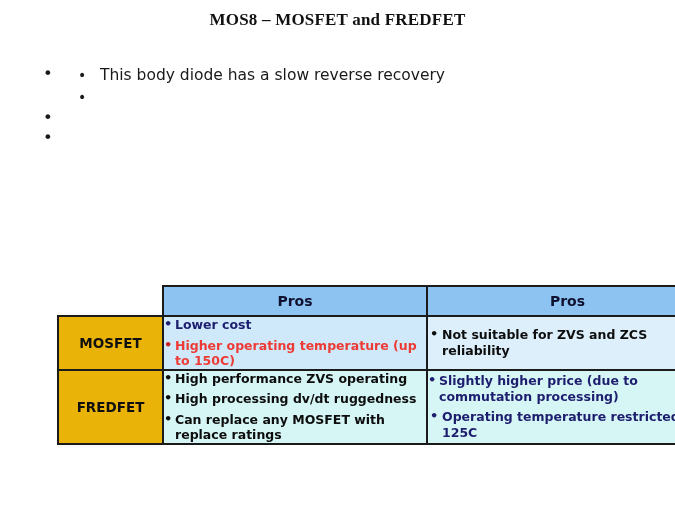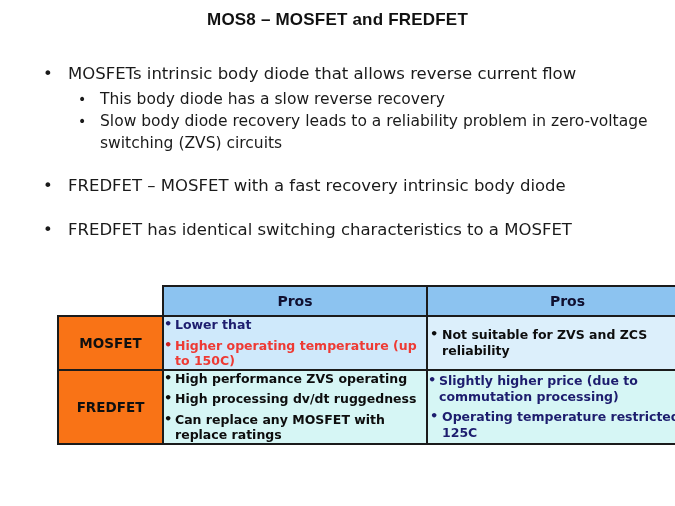--- a/index.html
+++ b/index.html
@@ -15,21 +15,21 @@
     position: relative;
   }
 
   
   .slide-title {
     position: absolute;
     top: 10px;
     left: 0;
     width: 675px;
     text-align: center;
-    font-family: Liberation Sans, sans-serif;
+    font-family: Liberation Serif, serif;
     font-weight: bold;
     font-size: 17px;
     color: #111111;
     letter-spacing: 0.2px;
   }
 
   
   .body-block {
     position: absolute;
     top: 62px;
@@ -101,21 +101,21 @@
     background: #8CC3F0;
     text-align: center;
     font-weight: bold;
     font-size: 14px;
     color: #101030;
     height: 28px;
     font-family: "DejaVu Sans", "Liberation Sans", sans-serif;
   }
 
   .rowlabel-cell {
-    background: #f97316;
+    background: #eab308;
     text-align: center;
     font-weight: bold;
     font-size: 13.5px;
     color: #101010;
     font-family: "DejaVu Sans", "Liberation Sans", sans-serif;
   }
 
   .cell-body {
     padding: 7px 8px 7px 7px;
     font-size: 12.5px;
@@ -159,47 +159,43 @@
 </style>
 </head>
 <body>
 
 <div class="slide-title">MOS8 – MOSFET and FREDFET</div>
 
 <div class="body-block">
 
   <div class="bullet-l1">
     <span class="dot">•</span>
-    <span>MOSFETs intrinsic body diode that allows reverse current flow</span>
   </div>
 
   <div class="gap-sm"></div>
 
   <div class="bullet-l2">
     <span class="dot">•</span>
     <span>This body diode has a slow reverse  recovery</span>
   </div>
 
   <div class="bullet-l2">
     <span class="dot">•</span>
-    <span>Slow body diode recovery leads to a reliability problem in zero-voltage switching (ZVS) circuits</span>
   </div>
 
   <div class="gap-md"></div>
 
   <div class="bullet-l1">
     <span class="dot">•</span>
-    <span>FREDFET – MOSFET with a fast recovery  intrinsic body diode</span>
   </div>
 
   <div class="gap-md"></div>
 
   <div class="bullet-l1">
     <span class="dot">•</span>
-    <span>FREDFET has identical switching characteristics to a MOSFET</span>
   </div>
 
 </div>
 
 <table class="cmp-table">
   <colgroup>
     <col class="col-label">
       <col class="col-pros">
       <col class="col-cons">
   </colgroup>
@@ -210,21 +206,21 @@
       <td class="hdr-cell">Pros</td>
       <td class="hdr-cell">Pros</td>
     </tr>
 
     <tr>
       <td class="rowlabel-cell">MOSFET</td>
       <td class="cell-body bg-mos-pros">
         <ul>
           <li class="t-navy">
             <span class="li-dot">•</span>
-            <span>Lower that</span>
+            <span>Lower cost</span>
           </li>
           <li class="t-red">
             <span class="li-dot">•</span>
             <span>Higher operating temperature (up to 150C)</span>
           </li>
         </ul>
       </td>
       <td class="cell-body bg-mos-cons">
         <ul>
           <li class="t-black indent-li">

